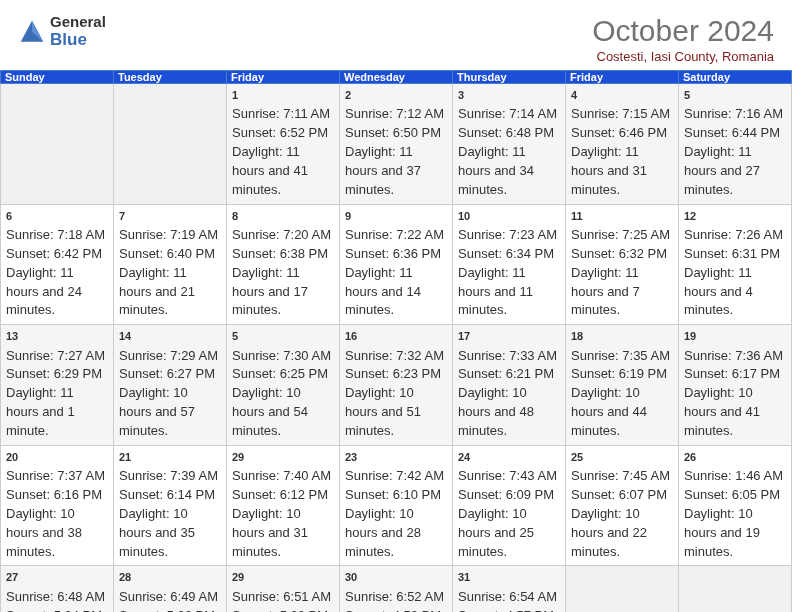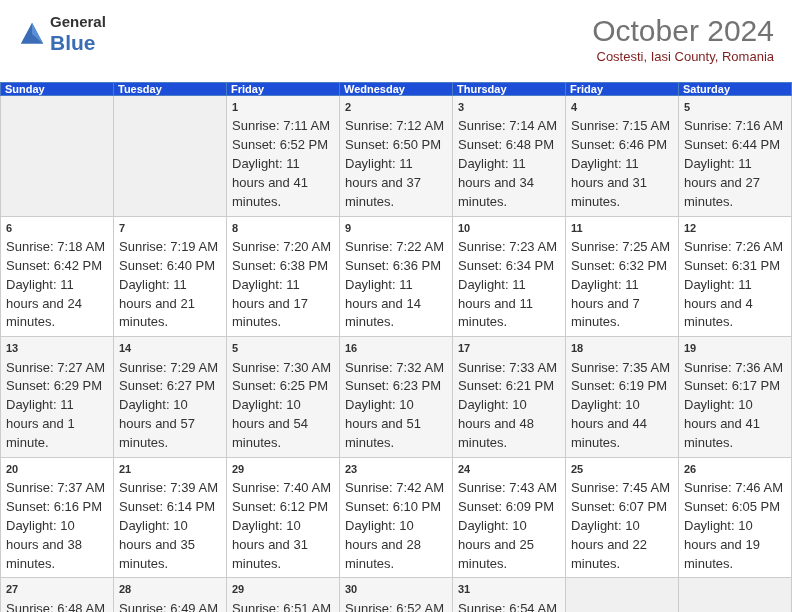--- a/index.html
+++ b/index.html
@@ -13,38 +13,38 @@
     .page {
       width: 792px;
       min-height: 612px;
       background: #fff;
       padding: 0;
     }
     .header {
       display: flex;
       justify-content: space-between;
       align-items: flex-start;
-      padding: 14px 18px 18px 18px;
+      padding: 14px 18px 6px 18px;
     }
     .logo {
       display: flex;
       align-items: center;
     }
     .logo-text {
       display: flex;
       flex-direction: column;
       line-height: 1.1;
     }
     .logo-general {
       font-size: 15px;
       font-weight: bold;
       color: #333;
     }
     .logo-blue {
-      font-size: 21px;
+      font-size: 17px;
       font-weight: bold;
       color: #3a6db5;
     }
     .logo-icon {
       width: 28px;
       height: 28px;
       margin-right: 4px;
     }
     .title-block {
       text-align: right;
@@ -293,21 +293,21 @@
 Daylight: 10 hours and 25 minutes.</div>
           </td>
           <td>
             <span class="day-num">25</span>
             <div class="cell-text">Sunrise: 7:45 AM
 Sunset: 6:07 PM
 Daylight: 10 hours and 22 minutes.</div>
           </td>
           <td>
             <span class="day-num">26</span>
-            <div class="cell-text">Sunrise: 7:46 AM
+            <div class="cell-text">Sunrise: 1:46 AM
 Sunset: 6:05 PM
 Daylight: 10 hours and 19 minutes.</div>
           </td>
         </tr>
         <tr>
           <td>
             <span class="day-num">27</span>
             <div class="cell-text">Sunrise: 6:48 AM
 Sunset: 5:04 PM
 Daylight: 10 hours and 15 minutes.</div>

